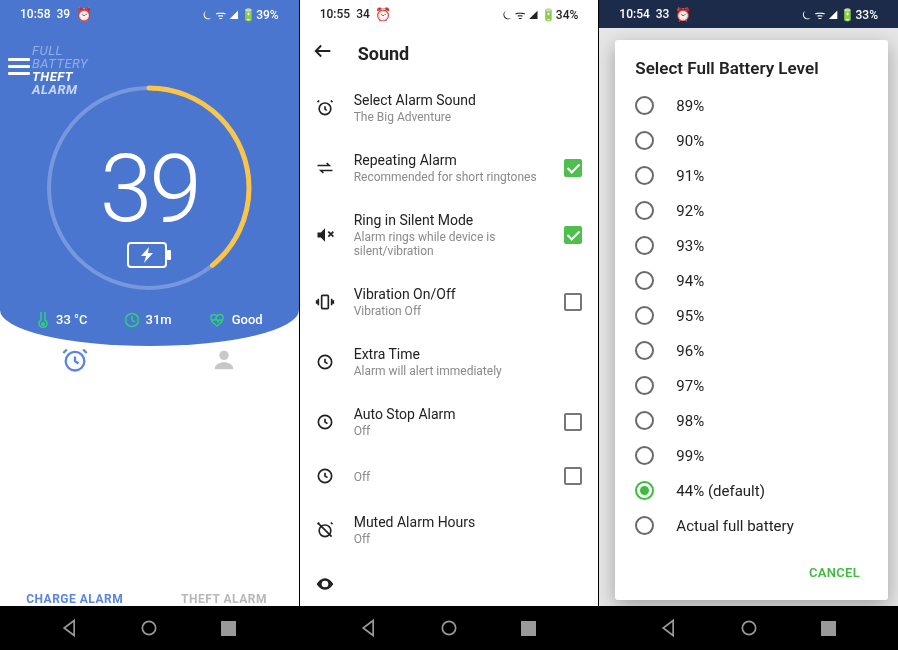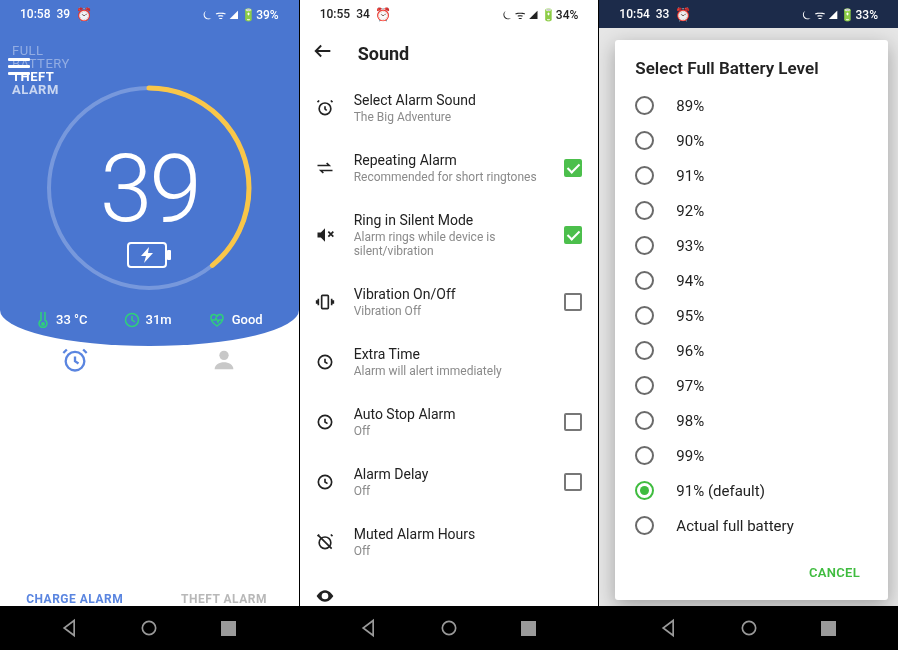--- a/index.html
+++ b/index.html
@@ -17,21 +17,21 @@
 
   
   .nav-bar { height: 44px; background: #000; display: flex; justify-content: space-evenly; align-items: center; margin-top: auto; }
   .nav-btn { width: 20px; height: 20px; display: flex; align-items: center; justify-content: center; color: #9a9a9a; }
   .nav-square { width: 15px; height: 15px; background: #9a9a9a; }
 
   
   .p1-top { background: #4a76d0; color: #fff; position: relative; padding: 30px 0 18px; border-bottom-left-radius: 50% 36px; border-bottom-right-radius: 50% 36px; }
   .hamburger { position: absolute; left: 8px; top: 30px; display: flex; flex-direction: column; gap: 4px; }
   .hamburger span { display: block; width: 22px; height: 3px; background: #fff; border-radius: 1px; }
-  .logo { position: absolute; left: 12px; top: 16px; line-height: 1; }
+  .logo { position: absolute; left: 32px; top: 16px; line-height: 1; font-style: italic; }
   .logo .l1 { font-size: 13px; font-weight: 400; letter-spacing: .5px; color: rgba(255,255,255,.4); }
   .logo .l2 { font-size: 13px; font-weight: 400; letter-spacing: .5px; color: rgba(255,255,255,.4); }
   .logo .l3 { font-size: 13px; font-weight: 700; letter-spacing: .5px; }
   .logo .l4 { font-size: 13px; font-weight: 700; letter-spacing: .5px; color: rgba(255,255,255,.7); }
   .ring-wrap { position: relative; width: 220px; height: 220px; margin: 20px auto 0; }
   .ring-val { position: absolute; inset: 0; display: flex; align-items: center; justify-content: center; font-size: 95px; font-weight: 300; color: #fff; letter-spacing: -3px; }
   .batt-badge { position: absolute; bottom: 26px; left: 50%; transform: translateX(-50%); color:#fff; }
   .metrics { display: flex; justify-content: space-evenly; margin-top: 14px; font-size: 13px; font-weight: 500; }
   .metric { display: flex; gap: 6px; color: #fff; }
   .metric .m-ic { color: #2fd07a; font-size: 15px; }
@@ -268,21 +268,20 @@
         <div class="chk"></div>
       </div>
       <div class="row">
         <div class="ic">
           <svg width="20" height="20" viewBox="0 0 24 24" fill="none" stroke="#222" stroke-width="2">
             <circle cx="12" cy="12" r="8"></circle>
             <path d="M12 8v4l3 2"></path>
           </svg>
         </div>
         <div class="txt">
-          <div class="t1">Alarm Delay</div>
           <div class="t2">Off</div>
         </div>
         <div class="chk"></div>
       </div>
       <div class="row">
         <div class="ic">
           <svg width="20" height="20" viewBox="0 0 24 24" fill="none" stroke="#222" stroke-width="2">
             <circle cx="12" cy="13" r="7"></circle>
             <path d="M5 3L3 5M19 3l2 2M4 4l16 16"></path>
           </svg>
@@ -371,21 +370,21 @@
         <div class="radio-row">
           <div class="radio"></div>
           <span>98%</span>
         </div>
         <div class="radio-row">
           <div class="radio"></div>
           <span>99%</span>
         </div>
         <div class="radio-row">
           <div class="radio sel"></div>
-          <span>91% (default)</span>
+          <span>44% (default)</span>
         </div>
         <div class="radio-row">
           <div class="radio"></div>
           <span>Actual full battery</span>
         </div>
       </div>
     <div class="dlg-actions">
       <span class="cancel-btn">CANCEL</span>
     </div>
   </div>

